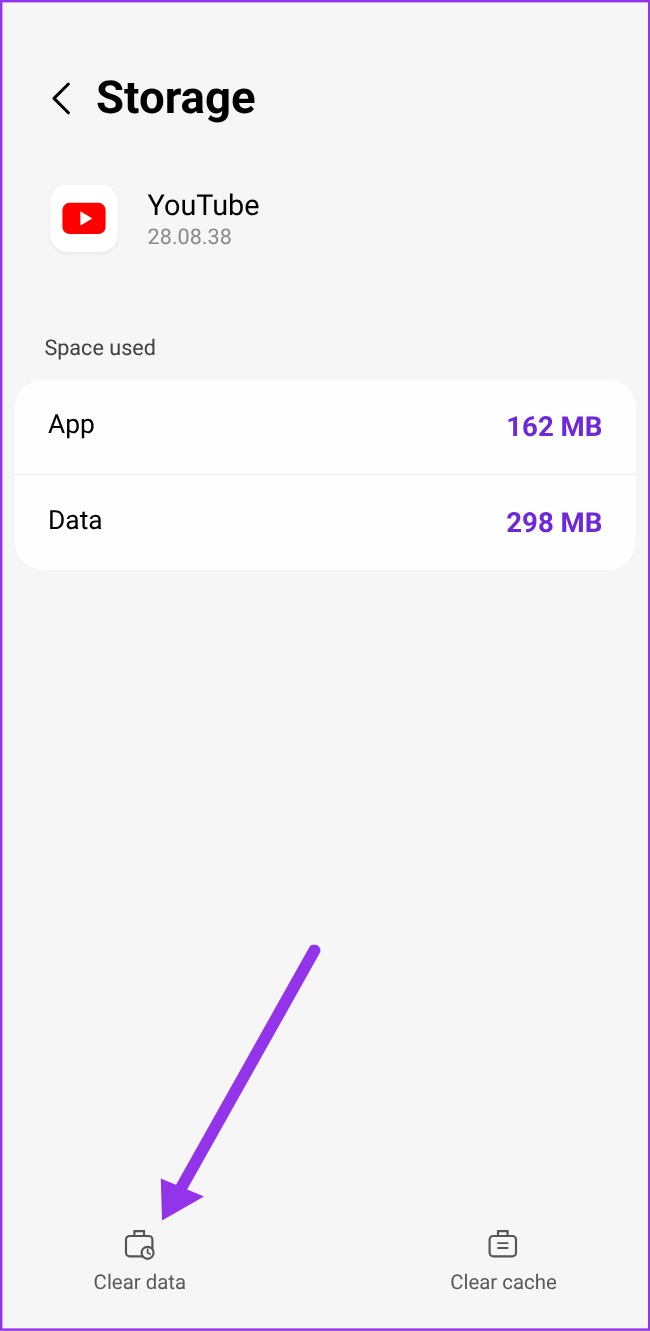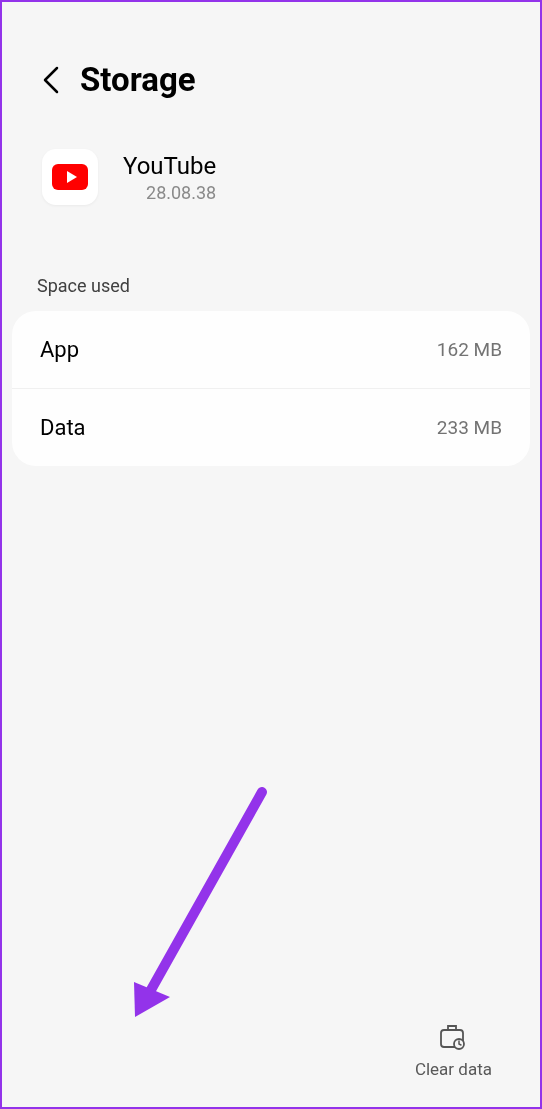--- a/index.html
+++ b/index.html
@@ -21,21 +21,21 @@
       align-items: center;
       padding: 58px 30px 20px 40px;
       gap: 20px;
     }
     .back-btn {
       cursor: pointer;
       display: flex;
       align-items: center;
     }
     .title {
-      font-size: 33px;
+      font-size: 38px;
       font-weight: 700;
       color: #000;
     }
     .app-info {
       display: flex;
       align-items: center;
       padding: 30px 30px 50px 40px;
       gap: 25px;
     }
     .app-icon {
@@ -61,21 +61,20 @@
       width: 0;
       height: 0;
       border-left: 10px solid white;
       border-top: 6px solid transparent;
       border-bottom: 6px solid transparent;
       margin-left: 3px;
     }
     .app-details {
       display: flex;
       flex-direction: column;
-      align-items: flex-end;
     }
     .app-name {
       font-size: 24px;
       font-weight: 400;
       color: #000;
     }
     .app-version {
       font-size: 18px;
       color: #8a8a8a;
       margin-top: 2px;
@@ -87,43 +86,44 @@
     }
     .storage-list {
       background: #fefefe;
       border-radius: 24px;
       margin: 0 10px;
       padding: 0;
     }
     .storage-row {
       display: flex;
       justify-content: space-between;
-      align-items: center;
+      align-items: flex-start;
       padding: 26px 28px;
       border-bottom: 1px solid #f0f0f0;
     }
     .storage-row:last-child {
       border-bottom: none;
     }
     .row-label {
       font-size: 22px;
       color: #000;
     }
     .row-value {
-      font-size: 19px;
-      color: #737373;
+      font-size: 23px;
+      color: #6d28d9;
+      font-weight: bold;
     }
     .bottom-actions {
       position: absolute;
       bottom: 18px;
       left: 0;
       right: 0;
       display: flex;
-      justify-content: flex-end;
-      padding: 0 18px;
+      justify-content: space-between;
+      padding: 0 46px;
     }
     .action-btn {
       display: flex;
       flex-direction: column;
       align-items: center;
       gap: 8px;
       cursor: pointer;
       padding: 10px 30px;
     }
     .action-icon {
@@ -170,34 +170,45 @@
 
 <div class="section-label">Space used</div>
 
 <div class="storage-list">
   <div class="storage-row">
     <div class="row-label">App</div>
     <div class="row-value">162 MB</div>
   </div>
   <div class="storage-row">
     <div class="row-label">Data</div>
-    <div class="row-value">233 MB</div>
+    <div class="row-value">298 MB</div>
   </div>
 </div>
 
 <svg class="arrow-annotation" width="160" height="240" viewBox="0 0 160 240">
   <line x1="140" y1="5" x2="25" y2="210" stroke="#9333ea" stroke-width="10" stroke-linecap="round"></line>
   <polygon points="13,230 12,195 48,210" fill="#9333ea"></polygon>
 </svg>
 
 <div class="bottom-actions">
   <div class="action-btn">
     <div class="action-icon">
       <svg width="30" height="28" viewBox="0 0 30 28">
         <rect x="3" y="8" width="22" height="17" rx="3" stroke="#555" stroke-width="1.8" fill="none"></rect>
         <path d="M 10 8 L 10 4 L 18 4 L 18 8" stroke="#555" stroke-width="1.8" fill="none"></path>
         <circle cx="21" cy="22" r="5" stroke="#555" stroke-width="1.8" fill="#f6f6f6"></circle>
         <path d="M 21 19 L 21 22 L 23 23" stroke="#555" stroke-width="1.5" fill="none" stroke-linecap="round"></path>
       </svg>
     </div>
     <div class="action-label">Clear data</div>
   </div>
+  <div class="action-btn">
+    <div class="action-icon">
+      <svg width="30" height="28" viewBox="0 0 30 28">
+        <rect x="3" y="8" width="22" height="17" rx="3" stroke="#555" stroke-width="1.8" fill="none"></rect>
+        <path d="M 10 8 L 10 4 L 18 4 L 18 8" stroke="#555" stroke-width="1.8" fill="none"></path>
+        <line x1="10" y1="14" x2="18" y2="14" stroke="#555" stroke-width="1.5" stroke-linecap="round"></line>
+        <line x1="10" y1="18" x2="18" y2="18" stroke="#555" stroke-width="1.5" stroke-linecap="round"></line>
+      </svg>
+    </div>
+    <div class="action-label">Clear cache</div>
+  </div>
 </div>
 
 </body></html>

